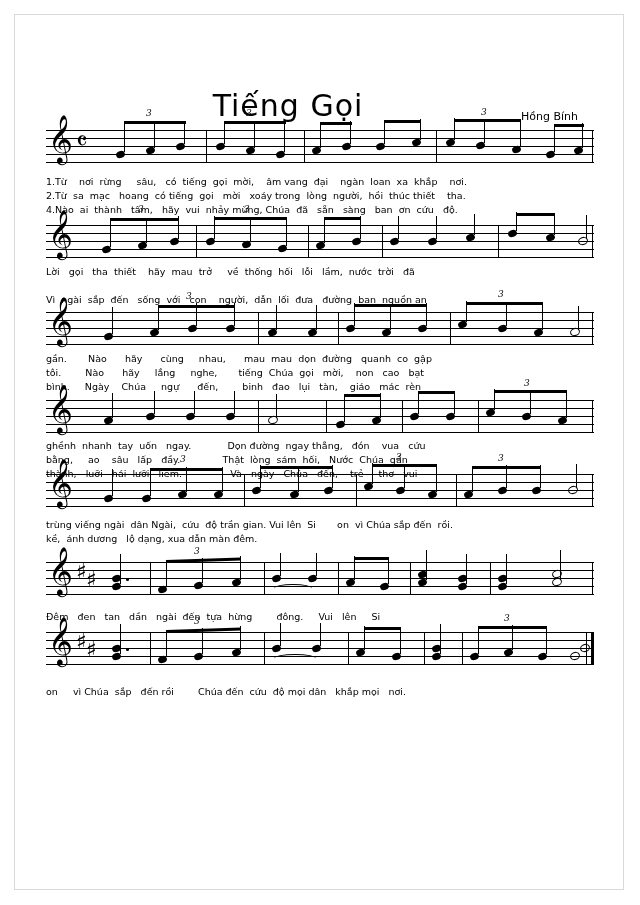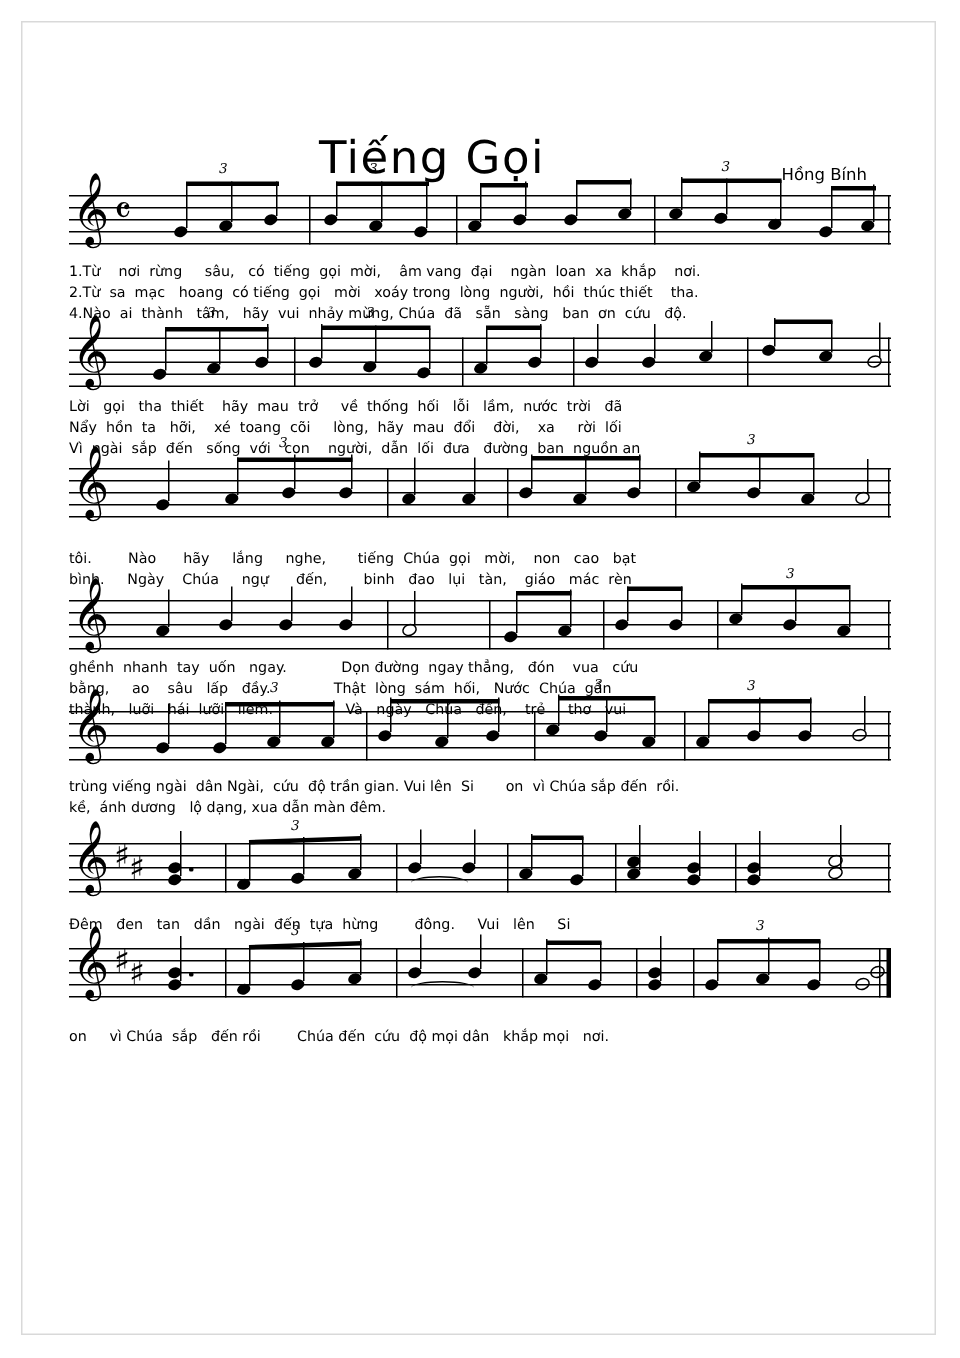--- a/index.html
+++ b/index.html
@@ -290,21 +290,20 @@
 
       <div class="barline" style="left:150px;"></div>
       <div class="barline" style="left:262px;"></div>
       <div class="barline" style="left:336px;"></div>
       <div class="barline" style="left:452px;"></div>
       <div class="barline" style="left:546px;"></div>
     </div>
   </div>
 
   <div class="lyricline" style="top:266px;">Lời   gọi   tha  thiết    hãy  mau  trở     về  thống  hối   lỗi   lầm,  nước  trời   đã</div>
-  <div class="lyricline" style="top:280px;">Nẩy  hồn  ta   hỡi,    xé  toang  cõi     lòng,  hãy  mau  đổi    đời,    xa     rời  lối</div>
   <div class="lyricline" style="top:294px;">Vì  ngài  sắp  đến   sống  với   con    người,  dẫn  lối  đưa   đường  ban  nguồn an</div>
 
   <div class="system" style="top:312px;">
     <div class="staff">
       <div class="line l1"></div>
         <div class="line l2"></div>
         <div class="line l3"></div>
         <div class="line l4"></div>
         <div class="line l5"></div>
       <div class="clef">𝄞</div>
@@ -345,20 +344,21 @@
       <div class="nh open" style="left:524px; top:16px;"></div>
         <div class="stem" style="left:532px; top:-6px; height:23px;"></div>
 
       <div class="barline" style="left:212px;"></div>
       <div class="barline" style="left:292px;"></div>
       <div class="barline" style="left:404px;"></div>
       <div class="barline" style="left:546px;"></div>
     </div>
   </div>
 
+  <div class="lyricline" style="top:353px;">gần.       Nào      hãy      cùng     nhau,      mau  mau  dọn  đường   quanh  co  gập</div>
   <div class="lyricline" style="top:367px;">tôi.        Nào      hãy     lắng     nghe,       tiếng  Chúa  gọi   mời,    non   cao   bạt</div>
   <div class="lyricline" style="top:381px;">bình.     Ngày    Chúa     ngự      đến,        binh   đao   lụi   tàn,    giáo   mác  rèn</div>
 
   <div class="system" style="top:400px;">
     <div class="staff">
       <div class="line l1"></div>
         <div class="line l2"></div>
         <div class="line l3"></div>
         <div class="line l4"></div>
         <div class="line l5"></div>

